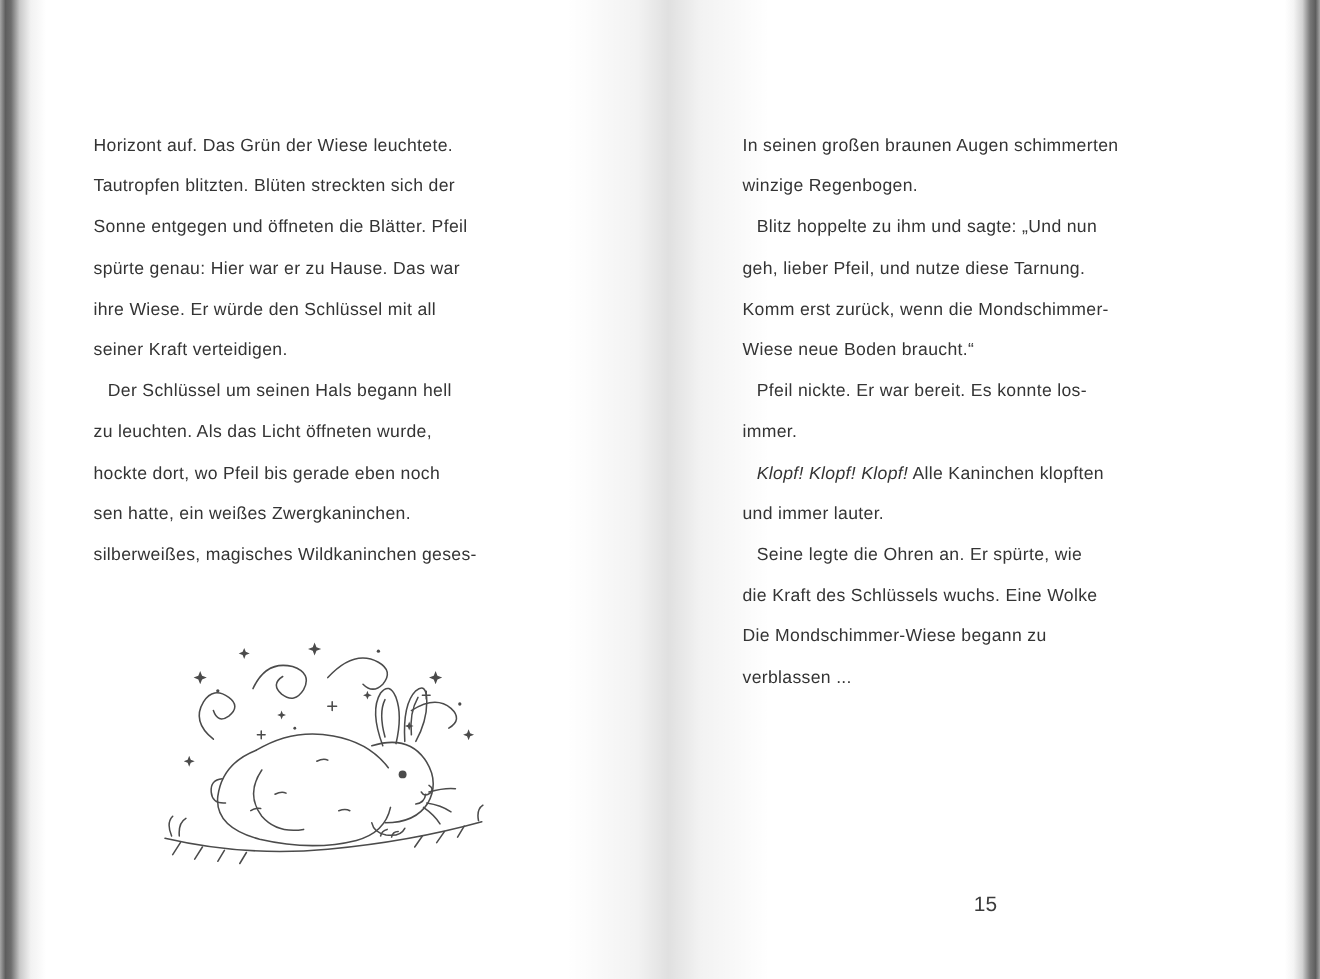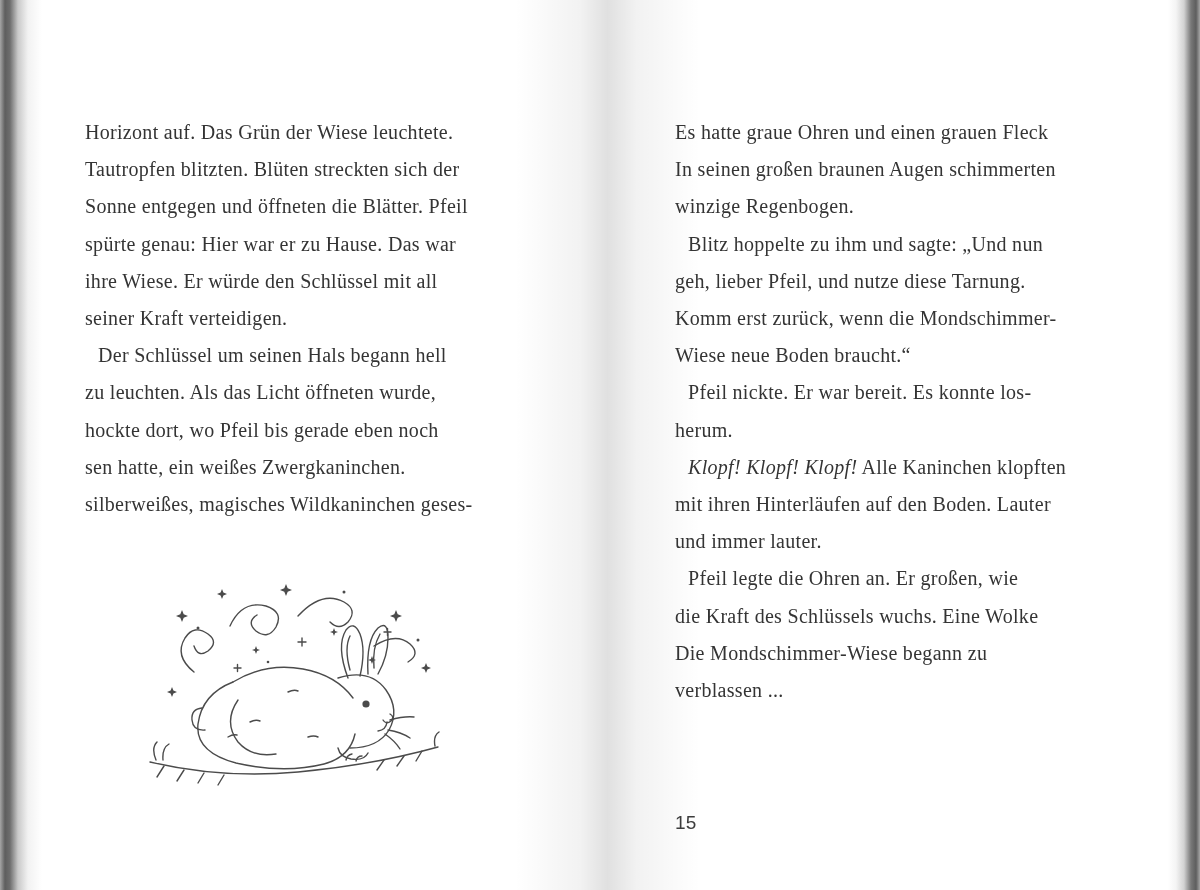--- a/index.html
+++ b/index.html
@@ -48,42 +48,41 @@
       rgba(0,0,0,0.05) 35%,
       rgba(0,0,0,0.12) 50%,
       rgba(0,0,0,0.05) 66%,
       rgba(0,0,0,0) 100%);
     pointer-events: none;
   }
   .textblock {
     position: absolute;
     top: 114px;
     width: 452px;
-    font-size: 20px;
+    font-size: 16px;
     line-height: 37.2px;
     letter-spacing: 0.3px;
     color: #343434;
-    font-family: Liberation Serif, serif;
   }
   .left-text  { left: 85px; }
   .right-text { left: 675px; }
   .line { white-space: nowrap; }
   .indent { padding-left: 13px; }
   .italic { font-style: italic; }
   .illustration {
     position: absolute;
     left: 138px;
     top: 572px;
   }
   .page-number {
     position: absolute;
     left: 675px;
     top: 812px;
     width: 442px;
-    text-align: left;
+    text-align: center;
     font-size: 19px;
     letter-spacing: 0.3px;
     color: #3c3c3c;
   }
 </style>
 </head>
 <body>
 
 <div class="spread">
 
@@ -152,35 +151,33 @@
       <path d="M118 74 L119.1 76.9 L122 78 L119.1 79.1 L118 82 L116.9 79.1 L114 78 L116.9 76.9 Z"></path>
       <path d="M234 84 L235.1 86.9 L238 88 L235.1 89.1 L234 92 L232.9 89.1 L230 88 L232.9 86.9 Z"></path>
       <circle cx="60" cy="56" r="1.5"></circle>
       <circle cx="206" cy="20" r="1.5"></circle>
       <circle cx="280" cy="68" r="1.5"></circle>
       <circle cx="130" cy="90" r="1.3"></circle>
     </g>
   </svg>
 
   <div class="textblock right-text">
-    <div class="line">Es hatte graue Ohren und einen grauen Fleck</div>
     <div class="line">In seinen großen braunen Augen schimmerten</div>
     <div class="line">winzige Regenbogen.</div>
     <div class="line indent">Blitz hoppelte zu ihm und sagte: „Und nun</div>
     <div class="line">geh, lieber Pfeil, und nutze diese Tarnung.</div>
     <div class="line">Komm erst zurück, wenn die Mondschimmer-</div>
     <div class="line">Wiese neue Boden braucht.“</div>
     <div class="line indent">Pfeil nickte. Er war bereit. Es konnte los-</div>
-    <div class="line">herum.</div>
+    <div class="line">immer.</div>
     <div class="line indent">
       <span class="italic">Klopf! Klopf! Klopf!</span><span> Alle Kaninchen klopften</span>
     </div>
-    <div class="line">mit ihren Hinterläufen auf den Boden. Lauter</div>
     <div class="line">und immer lauter.</div>
-    <div class="line indent">Pfeil legte die Ohren an. Er großen, wie</div>
+    <div class="line indent">Seine legte die Ohren an. Er spürte, wie</div>
     <div class="line">die Kraft des Schlüssels wuchs. Eine Wolke</div>
     <div class="line">Die Mondschimmer-Wiese begann zu</div>
     <div class="line">verblassen ...</div>
   </div>
 
   <div class="page-number">15</div>
 
 </div>
 
 </body></html>

